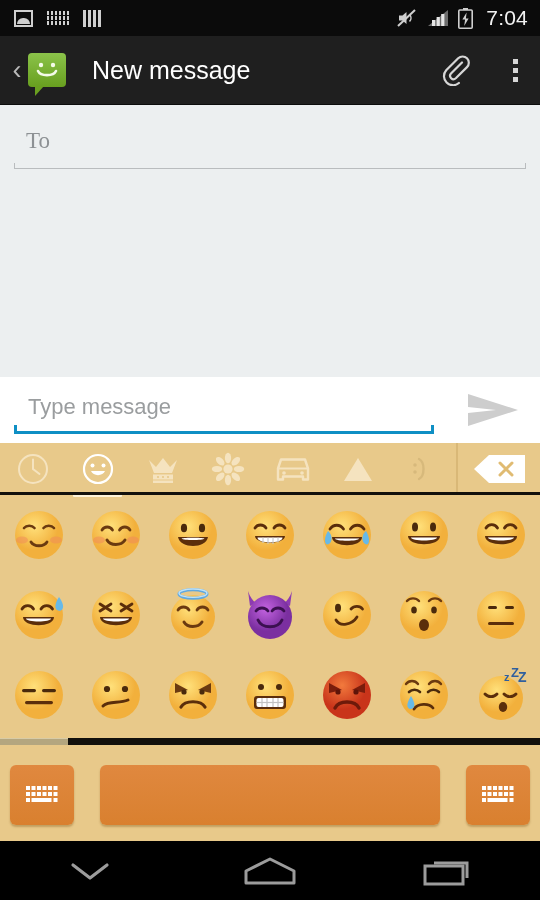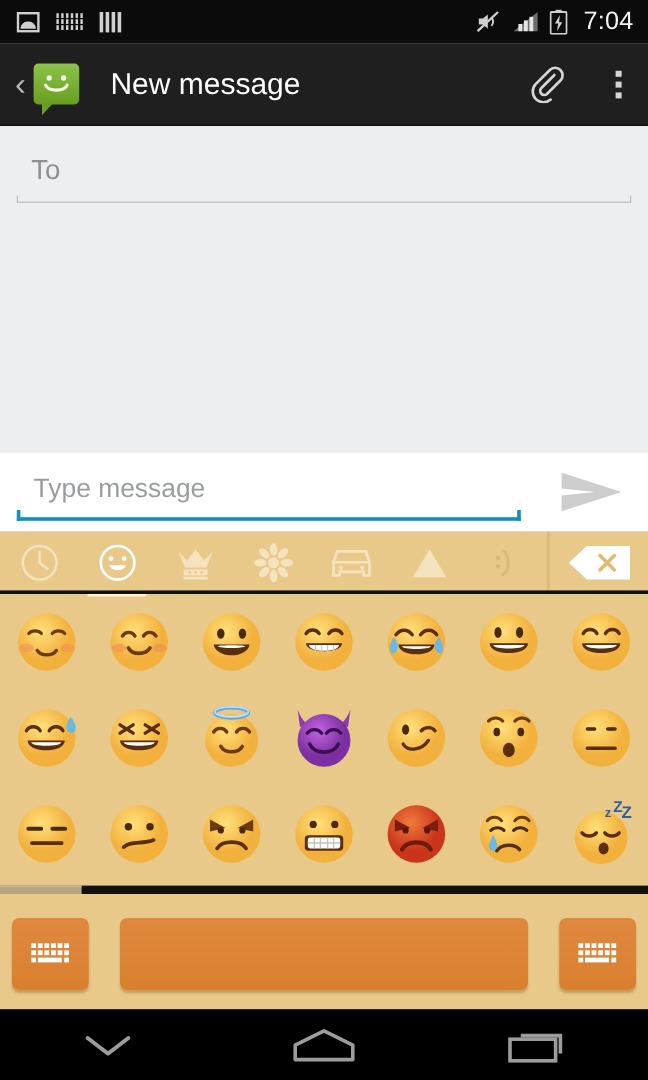--- a/index.html
+++ b/index.html
@@ -2,21 +2,21 @@
 <html><head>
 <meta charset="utf-8">
 <style>
   * { margin:0; padding:0; box-sizing:border-box; }
   html, body {
     width:540px; height:900px;
     background:#000;
     font-family:"Liberation Sans", sans-serif;
     overflow:hidden;
   }
-  #screen { position:relative; width:540px; height:900px; background:#f9a8d4; }
+  #screen { position:relative; width:540px; height:900px; background:#0369a1; }
 
   
   .statusbar{
     position:absolute; left:0; top:0; width:540px; height:36px;
     background:#0b0b0b; display:flex; align-items:center;
     padding:0 12px 0 14px;
   }
   .sb-left{ display:flex; align-items:center; gap:14px; }
   .sb-right{ margin-left:auto; display:flex; align-items:center; gap:9px; }
   .sb-time{ color:#f2f2f2; font-size:21px; letter-spacing:.2px; margin-left:4px; }
@@ -57,21 +57,21 @@
   .clip{ width:30px;height:32px; }
   .ovf{ display:flex;flex-direction:column;gap:4px;align-items:center;width:22px; }
   .ovf i{ width:5px;height:5px;background:#d6d6d6;display:block; }
 
   
   .body-area{
     position:absolute; left:0; top:105px; width:540px; height:272px;
     background:#eceff0;
   }
   .to-field{ position:absolute; left:14px; top:16px; width:512px; height:48px; }
-  .to-label{ color:#8d9194; font-size:23px; line-height:40px; padding-left:12px; }
+  .to-label{ color:#8d9194; font-size:23px; line-height:40px; padding-left:12px;font-family:Liberation Serif, serif; }
   .to-underline{
     position:absolute; left:0; bottom:0; width:100%; height:1px; background:#b9bcbe;
   }
   .to-underline::before,.to-underline::after{
     content:""; position:absolute; bottom:0; width:1px; height:6px; background:#b9bcbe;
   }
   .to-underline::before{ left:0; } .to-underline::after{ right:0; }
 
   
   .msgbar{

